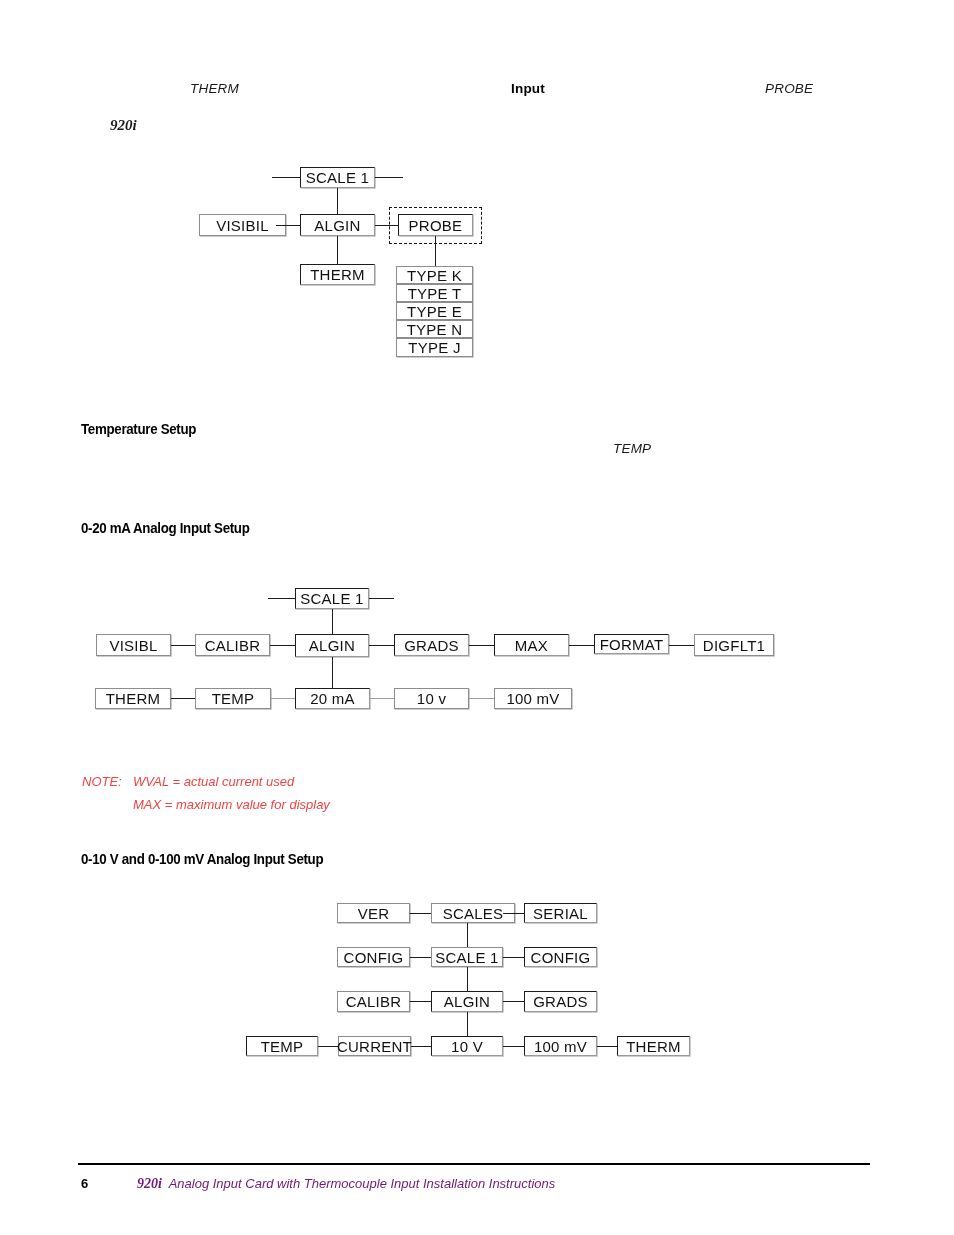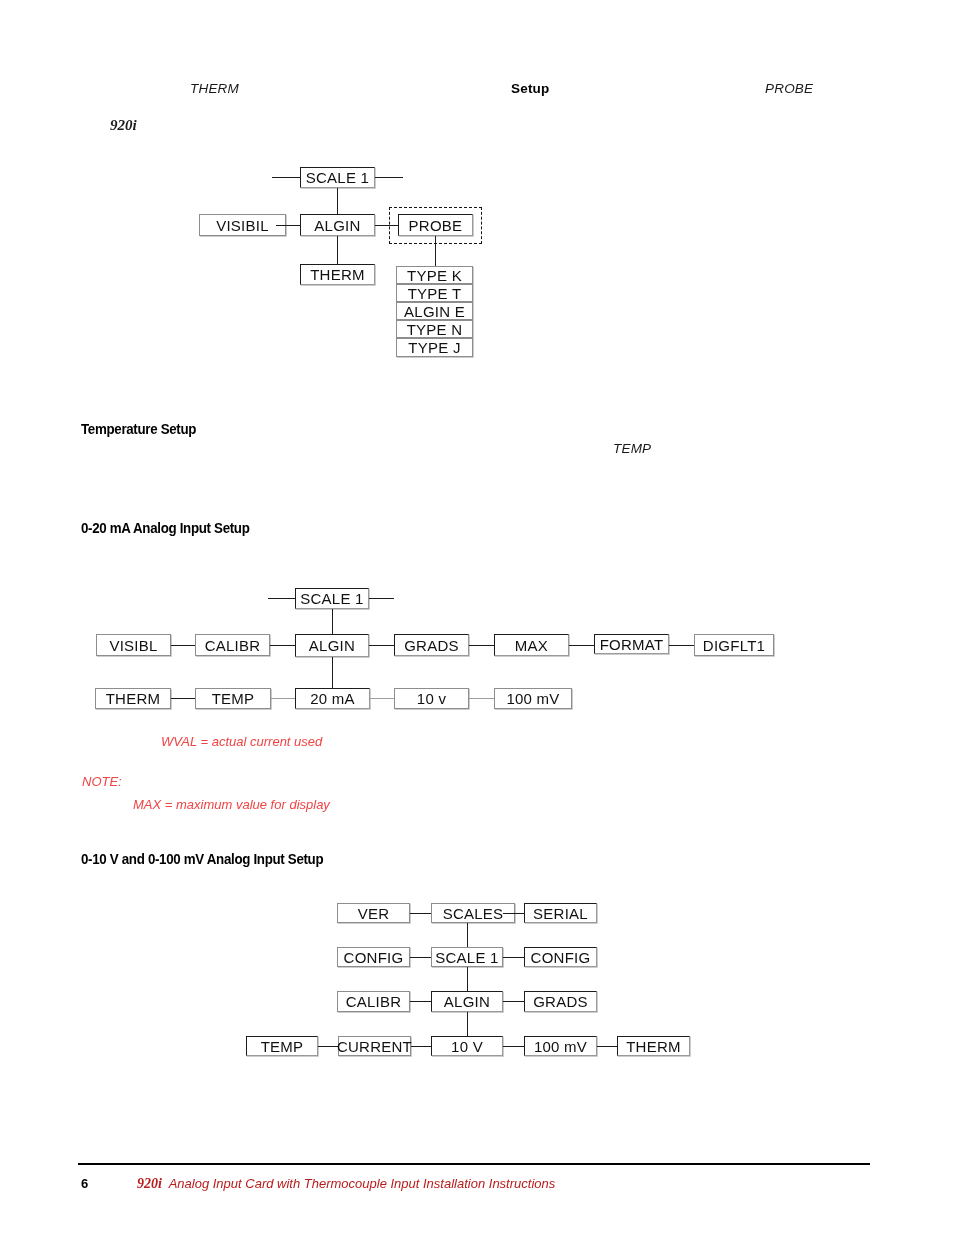--- a/index.html
+++ b/index.html
@@ -115,35 +115,35 @@
     font-family: "Liberation Sans", sans-serif;
     font-weight: bold;
     font-size: 13px;
     color: #000;
   }
   .foottext {
     position: absolute;
     font-family: "Liberation Sans", sans-serif;
     font-style: italic;
     font-size: 13px;
-    color: #b91c1c;
+    color: #701a75;
     white-space: nowrap;
   }
   .foottext b {
     font-family: "Liberation Serif", serif;
     font-weight: bold;
     font-style: italic;
     font-size: 14px;
   }
 </style>
 </head>
 <body>
 
 <div class="abs frag" style="left:190px; top:81px;">THERM</div>
-<div class="abs frag bold" style="left:511px; top:81px;">Setup</div>
+<div class="abs frag bold" style="left:511px; top:81px;">Input</div>
 <div class="abs frag" style="left:765px; top:81px;">PROBE</div>
 <div class="abs frag serifital" style="left:110px; top:117px;">920i</div>
 
 <div class="abs" style="left:0; top:0; width:954px; height:400px;">
 
   <div class="hline" style="left:272px; top:177px; width:28px;"></div>
   <div class="node softbot" style="left:300px; top:167px; width:75px; height:21px;">SCALE 1</div>
   <div class="hline" style="left:375px; top:177px; width:28px;"></div>
 
   <div class="vline" style="left:337px; top:188px; height:27px;"></div>
@@ -156,21 +156,21 @@
   <div class="dashbox" style="left:389px; top:207px; width:93px; height:37px;"></div>
   <div class="node softbot" style="left:398px; top:214px; width:75px; height:22px;">PROBE</div>
 
   <div class="vline" style="left:337px; top:236px; height:28px;"></div>
   <div class="node softbot" style="left:300px; top:264px; width:75px; height:21px;">THERM</div>
 
   <div class="vline" style="left:435px; top:236px; height:30px;"></div>
 
   <div class="node round soft" style="left:396px; top:266px; width:77px; height:18px;">TYPE K</div>
   <div class="node round soft" style="left:396px; top:284px; width:77px; height:18px;">TYPE T</div>
-  <div class="node round soft" style="left:396px; top:302px; width:77px; height:18px;">ALGIN E</div>
+  <div class="node round soft" style="left:396px; top:302px; width:77px; height:18px;">TYPE E</div>
   <div class="node round soft" style="left:396px; top:320px; width:77px; height:18px;">TYPE N</div>
   <div class="node round soft" style="left:396px; top:338px; width:77px; height:19px;">TYPE J</div>
 </div>
 
 <div class="abs heading" style="left:81px; top:421px;">Temperature Setup</div>
 <div class="abs frag" style="left:613px; top:441px;">TEMP</div>
 
 <div class="abs heading" style="left:81px; top:520px;">0-20 mA Analog Input Setup</div>
 
 <div class="abs" style="left:0; top:0; width:954px; height:1235px;">
@@ -201,21 +201,21 @@
   <div class="node round soft" style="left:195px; top:688px; width:76px; height:21px;">TEMP</div>
   <div class="hline gray" style="left:271px; top:698px; width:24px;"></div>
   <div class="node round softbot" style="left:295px; top:688px; width:75px; height:21px;">20 mA</div>
   <div class="hline gray" style="left:370px; top:698px; width:24px;"></div>
   <div class="node round soft" style="left:394px; top:688px; width:75px; height:21px;">10 v</div>
   <div class="hline gray" style="left:469px; top:698px; width:25px;"></div>
   <div class="node round soft" style="left:494px; top:688px; width:78px; height:21px;">100 mV</div>
 </div>
 
 <div class="abs note" style="left:82px; top:774px;">NOTE:</div>
-<div class="abs note" style="left:133px; top:734px;margin-left:28px;">WVAL = actual current used</div>
+<div class="abs note" style="left:133px; top:774px;">WVAL = actual current used</div>
 <div class="abs note" style="left:133px; top:797px;">MAX = maximum value for display</div>
 
 <div class="abs heading" style="left:81px; top:851px;">0-10 V and 0-100 mV Analog Input Setup</div>
 
 <div class="abs" style="left:0; top:0; width:954px; height:1235px;margin-top:8px;">
 
   <div class="node soft" style="left:337px; top:895px; width:73px; height:20px;">VER</div>
   <div class="hline" style="left:410px; top:905px; width:21px;"></div>
   <div class="node soft" style="left:431px; top:895px; width:84px; height:20px;">SCALES</div>
   <div class="hline" style="left:503px; top:905px; width:21px;"></div>

